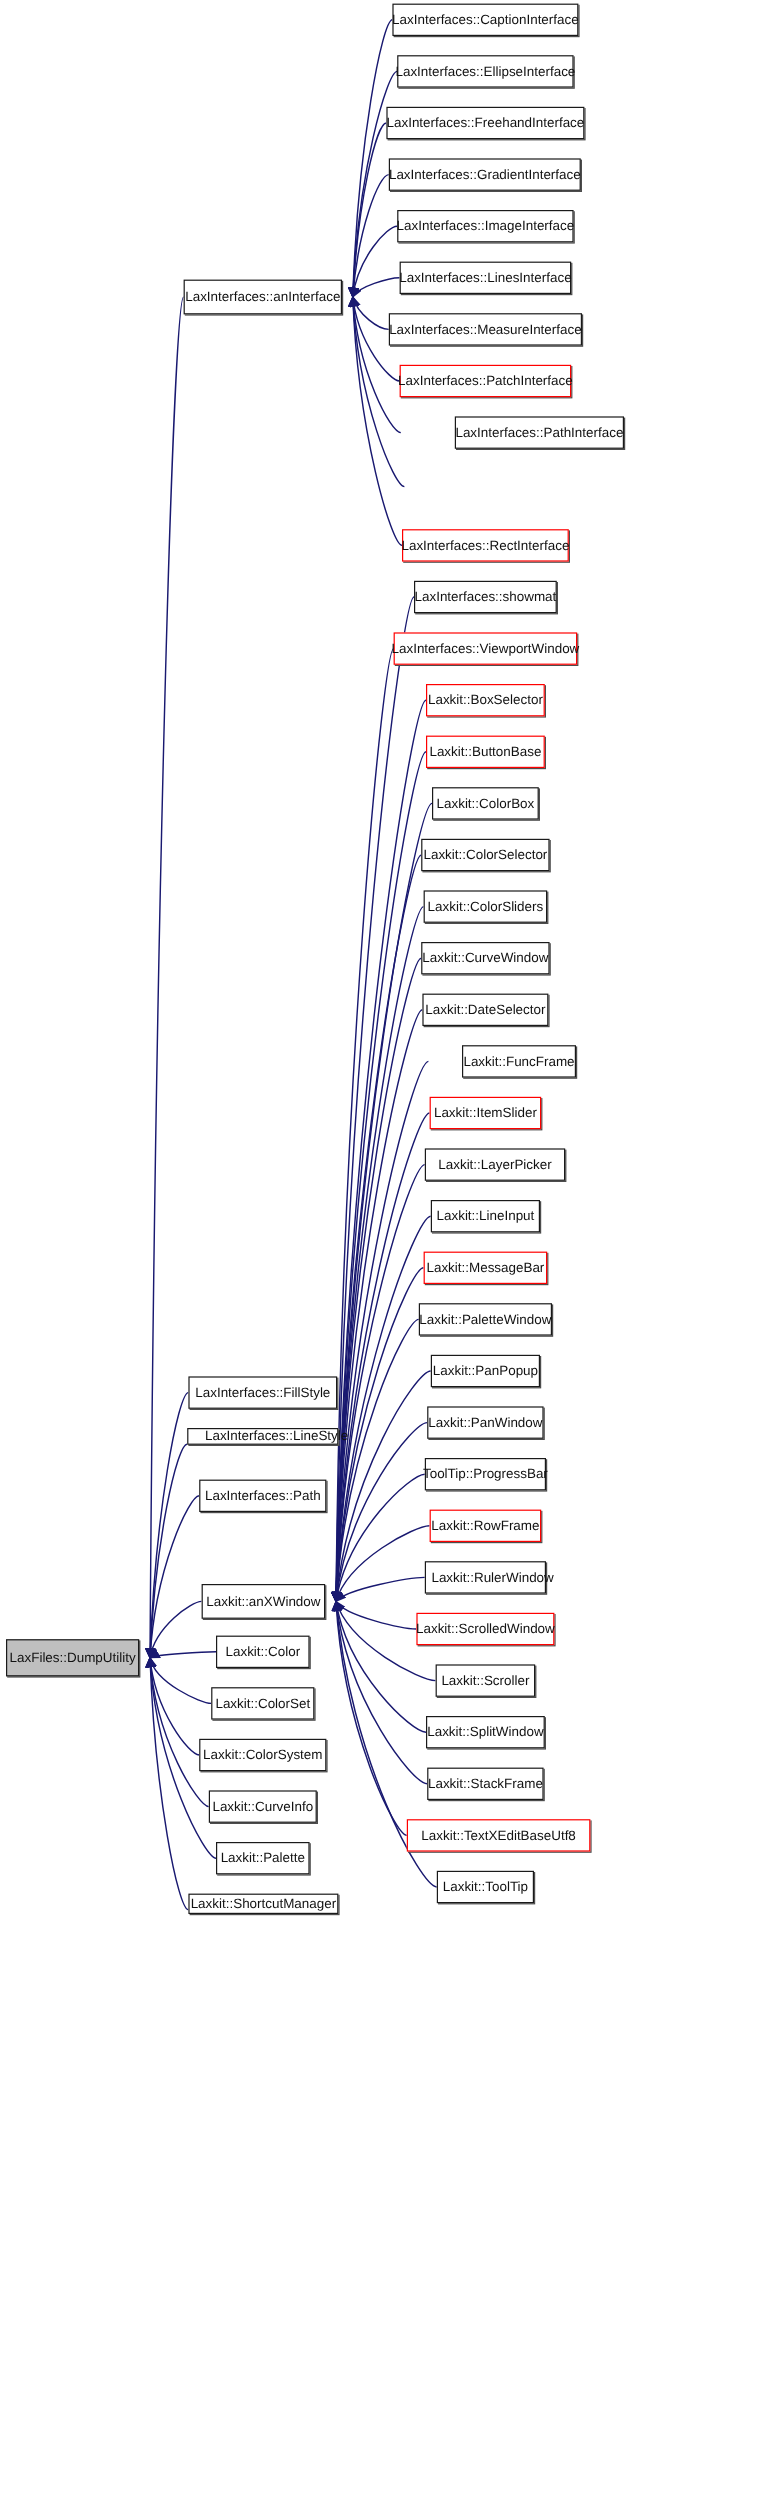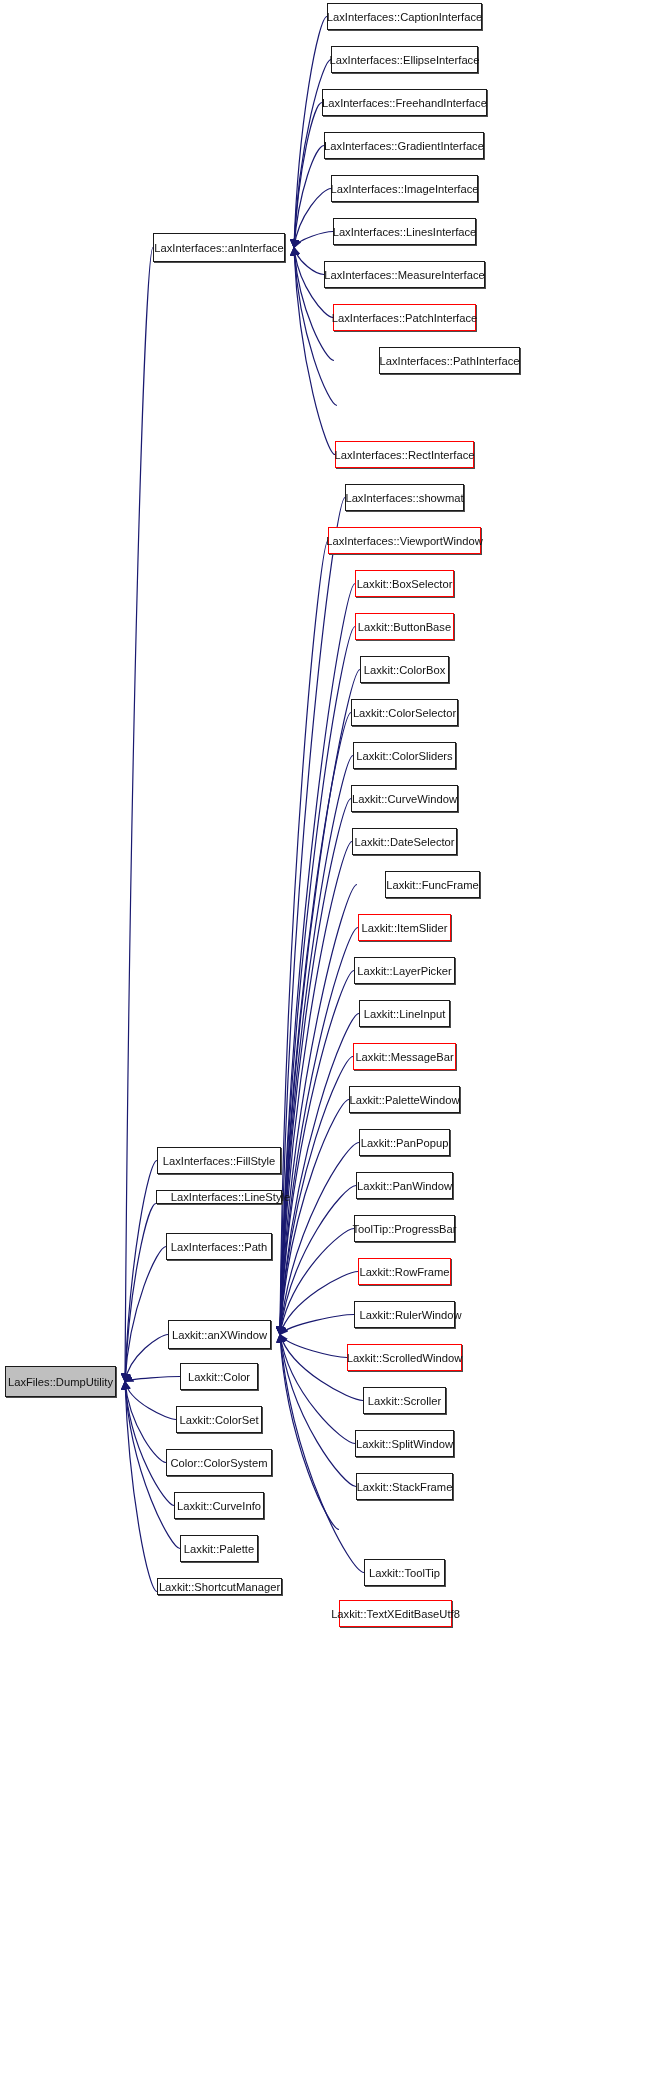--- a/index.html
+++ b/index.html
@@ -88,39 +88,39 @@
     <div class="node red" style="left: 328px; top: 527px; width: 153px; height: 27px;"><span>LaxInterfaces::ViewportWindow</span></div>
     <div class="node red" style="left: 355px; top: 570px; width: 99px; height: 27px;"><span>Laxkit::BoxSelector</span></div>
     <div class="node red" style="left: 355px; top: 613px; width: 99px; height: 27px;"><span>Laxkit::ButtonBase</span></div>
     <div class="node" style="left: 360px; top: 656px; width: 89px; height: 27px;"><span>Laxkit::ColorBox</span></div>
     <div class="node" style="left: 351px; top: 699px; width: 107px; height: 27px;"><span>Laxkit::ColorSelector</span></div>
     <div class="node" style="left: 353px; top: 742px; width: 103px; height: 27px;"><span>Laxkit::ColorSliders</span></div>
     <div class="node" style="left: 351px; top: 785px; width: 107px; height: 27px;"><span>Laxkit::CurveWindow</span></div>
     <div class="node" style="left: 352px; top: 828px; width: 105px; height: 27px;"><span>Laxkit::DateSelector</span></div>
     <div class="node" style="left: 357px; top: 871px; width: 95px; height: 27px; margin-left: 28px;"><span>Laxkit::FuncFrame</span></div>
     <div class="node red" style="left: 358px; top: 914px; width: 93px; height: 27px;"><span>Laxkit::ItemSlider</span></div>
-    <div class="node" style="left: 354px; top: 957px; width: 101px; height: 27px;"><span>Laxkit::LayerPicker</span></div>
+    <div class="node" style="left: 354px; top: 957px; width: 117px; height: 27px;"><span>Laxkit::LayerPicker</span></div>
     <div class="node" style="left: 359px; top: 1000px; width: 91px; height: 27px;"><span>Laxkit::LineInput</span></div>
     <div class="node red" style="left: 353px; top: 1043px; width: 103px; height: 27px;"><span>Laxkit::MessageBar</span></div>
     <div class="node" style="left: 349px; top: 1086px; width: 111px; height: 27px;"><span>Laxkit::PaletteWindow</span></div>
     <div class="node" style="left: 359px; top: 1129px; width: 91px; height: 27px;"><span>Laxkit::PanPopup</span></div>
     <div class="node" style="left: 356px; top: 1172px; width: 97px; height: 27px;"><span>Laxkit::PanWindow</span></div>
     <div class="node" style="left: 354px; top: 1215px; width: 101px; height: 27px;"><span>ToolTip::ProgressBar</span></div>
     <div class="node red" style="left: 358px; top: 1258px; width: 93px; height: 27px;"><span>Laxkit::RowFrame</span></div>
     <div class="node" style="left: 354px; top: 1301px; width: 101px; height: 27px; padding-left: 12px;"><span>Laxkit::RulerWindow</span></div>
     <div class="node red" style="left: 347px; top: 1344px; width: 115px; height: 27px;"><span>Laxkit::ScrolledWindow</span></div>
     <div class="node" style="left: 363px; top: 1387px; width: 83px; height: 27px;"><span>Laxkit::Scroller</span></div>
     <div class="node" style="left: 355px; top: 1430px; width: 99px; height: 27px;"><span>Laxkit::SplitWindow</span></div>
     <div class="node" style="left: 356px; top: 1473px; width: 97px; height: 27px;"><span>Laxkit::StackFrame</span></div>
-    <div class="node red" style="left: 339px; top: 1600px; width: 113px; height: 27px;"><span>Laxkit::TextXEditBaseUtf8</span></div>
+    <div class="node red" style="left: 339px; top: 1516px; width: 153px; height: 27px;"><span>Laxkit::TextXEditBaseUtf8</span></div>
     <div class="node" style="left: 364px; top: 1559px; width: 81px; height: 27px;"><span>Laxkit::ToolTip</span></div>
     <div class="node" style="left: 153px; top: 233px; width: 132px; height: 29px;"><span>LaxInterfaces::anInterface</span></div>
     <div class="node" style="left: 157px; top: 1147px; width: 124px; height: 27px;"><span>LaxInterfaces::FillStyle</span></div>
     <div class="node" style="left: 156px; top: 1190px; width: 126px; height: 14px; padding-left: 23px;"><span>LaxInterfaces::LineStyle</span></div>
     <div class="node" style="left: 166px; top: 1233px; width: 106px; height: 27px;"><span>LaxInterfaces::Path</span></div>
     <div class="node" style="left: 168px; top: 1320px; width: 103px; height: 29px;"><span>Laxkit::anXWindow</span></div>
     <div class="node" style="left: 180px; top: 1363px; width: 78px; height: 27px;"><span>Laxkit::Color</span></div>
     <div class="node" style="left: 176px; top: 1406px; width: 86px; height: 27px;"><span>Laxkit::ColorSet</span></div>
-    <div class="node" style="left: 166px; top: 1449px; width: 106px; height: 27px;"><span>Color::ColorSystem</span></div>
+    <div class="node" style="left: 166px; top: 1449px; width: 106px; height: 27px;"><span>Laxkit::ColorSystem</span></div>
     <div class="node" style="left: 174px; top: 1492px; width: 90px; height: 27px;"><span>Laxkit::CurveInfo</span></div>
     <div class="node" style="left: 180px; top: 1535px; width: 78px; height: 27px;"><span>Laxkit::Palette</span></div>
     <div class="node" style="left: 157px; top: 1578px; width: 125px; height: 17px;"><span>Laxkit::ShortcutManager</span></div>
   </div>
 
 </body></html>

